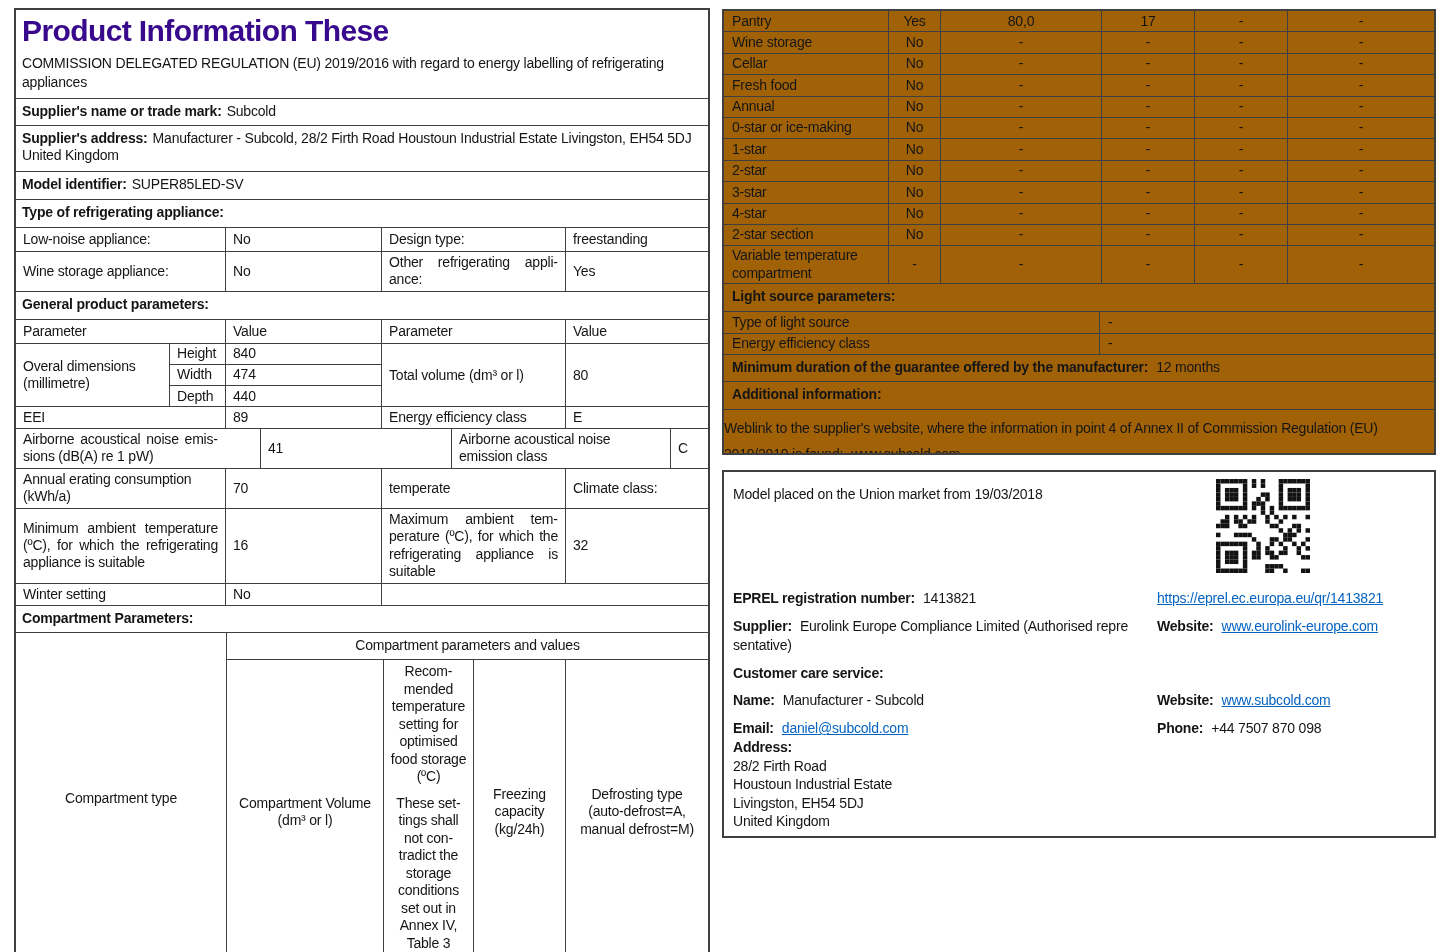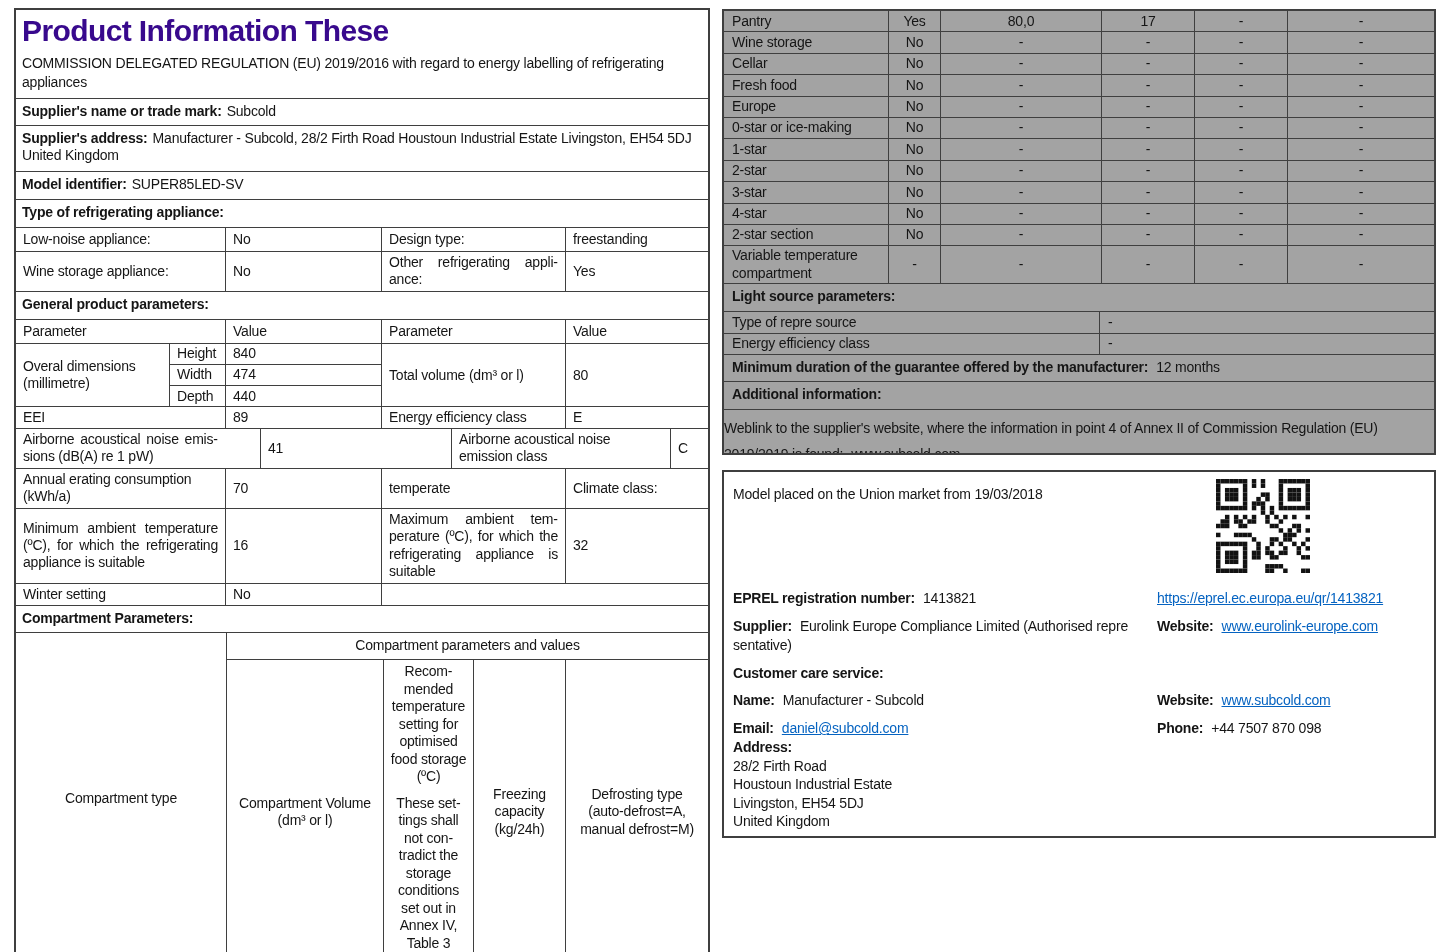--- a/index.html
+++ b/index.html
@@ -63,21 +63,21 @@
   .ct-type{display:flex;align-items:center;justify-content:center;text-align:center;}
   .ct-right{border-left:1px solid var(--bc);display:flex;flex-direction:column;}
   .ct-group{height:27px;border-bottom:1px solid var(--bc);display:flex;align-items:center;justify-content:center;}
   .ct-cols{display:grid;grid-template-columns:156px 90px 92px 1fr;flex:1;min-height:0;}
   .ct-cell{display:flex;align-items:center;justify-content:center;text-align:center;padding:2px 6px;}
   .temp-cell{padding:3px 4px;text-align:center;line-height:17.5px;overflow:hidden;}
   .temp-cell p{margin:0 0 9px 0;}
 
   
   .rcol{position:absolute;left:722px;top:9px;width:714px;}
-  .rbox1{border:2px solid var(--bc);height:446px;background:#a3a3a3;overflow:hidden;}
+  .rbox1{border:2px solid var(--bc);height:446px;background:#a16207;overflow:hidden;}
   .crow{display:grid;grid-template-columns:164px 52px 161px 93px 93px 1fr;border-bottom:1px solid var(--bc);min-height:21.4px;}
   .ccell{display:flex;align-items:center;justify-content:center;text-align:center;padding:1px 4px;}
   .ccell.name{justify-content:flex-start;text-align:left;padding-left:8px;}
   .rhead{padding:4px 8px;border-bottom:1px solid var(--bc);min-height:28px;}
   .lsrow{display:grid;grid-template-columns:375px 1fr;border-bottom:1px solid var(--bc);min-height:21.5px;}
   .lscell{display:flex;align-items:center;padding:1px 8px;}
   .grow{padding:4px 8px;border-bottom:1px solid var(--bc);min-height:27px;}
   .grow .lab{font-weight:bold;margin-right:8px;}
   .weblink{padding:5px 0;line-height:26px;}
   .weblink .wv{margin-left:8px;}
@@ -371,21 +371,21 @@
             <div class="ccell bl">
               <span>-</span>
             </div>
             <div class="ccell bl">
               <span>-</span>
             </div>
           </div>
 
           <div class="crow">
             <div class="ccell name">
-              <span>Europe</span>
+              <span>Annual</span>
             </div>
             <div class="ccell bl">
               <span>No</span>
             </div>
             <div class="ccell bl">
               <span>-</span>
             </div>
             <div class="ccell bl">
               <span>-</span>
             </div>
@@ -542,21 +542,21 @@
             <div class="ccell bl">
               <span>-</span>
             </div>
           </div>
         </div>
 
       <div class="rhead b">Light source parameters:</div>
 
       <div class="lsrow">
         <div class="lscell">
-            <span>Type of repre source</span>
+            <span>Type of light source</span>
           </div>
         <div class="lscell bl">
             <span>-</span>
           </div>
       </div>
       <div class="lsrow">
         <div class="lscell">
             <span>Energy efficiency class</span>
           </div>
         <div class="lscell bl">

